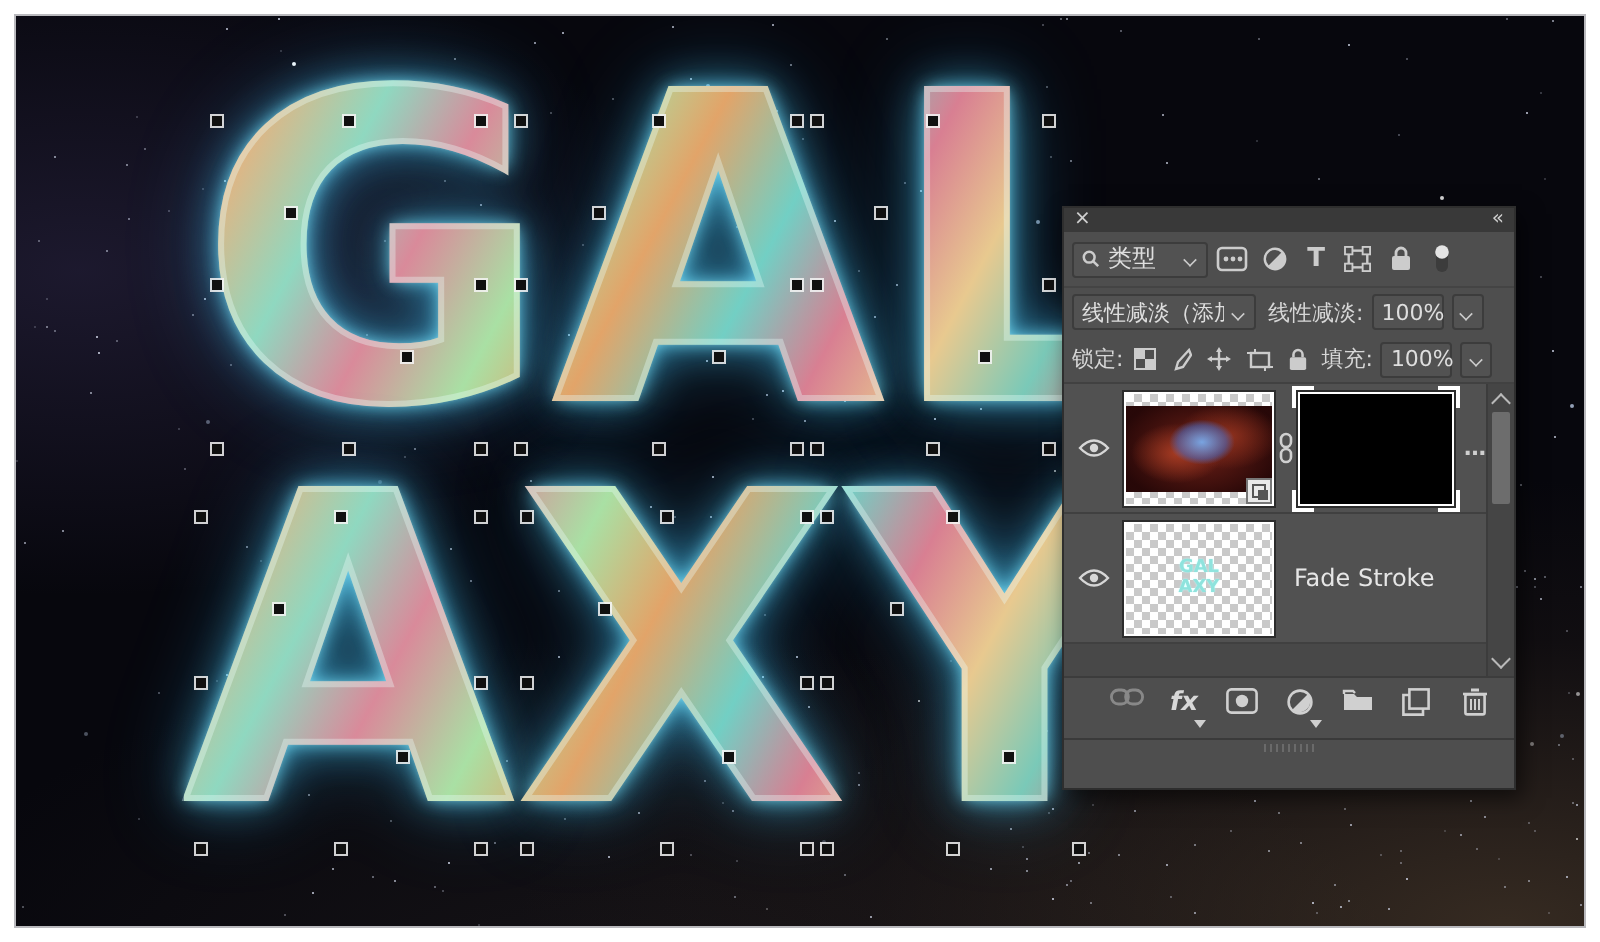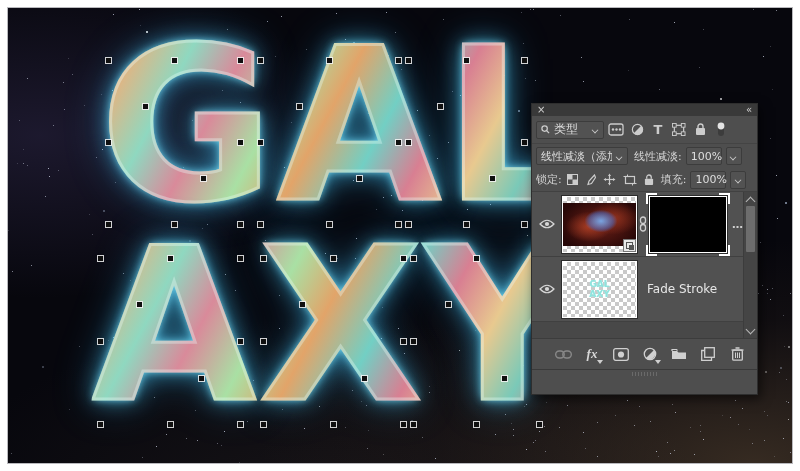--- a/index.html
+++ b/index.html
@@ -111,22 +111,22 @@
   .varrow{position:absolute;left:2px;width:9px;height:9px;cursor:pointer;}
   .varrow:before{content:"";position:absolute;left:1px;width:6px;height:6px;
     border-right:1.6px solid #b9b9b9;border-bottom:1.6px solid #b9b9b9;}
   .varrow.up{top:3px;}  .varrow.up:before{top:3px;transform:rotate(-135deg);}
   .varrow.down{bottom:3px;} .varrow.down:before{top:0;transform:rotate(45deg);}
   .vthumb{position:absolute;left:2px;top:14px;width:9px;height:46px;background:#6d6d6d;
     border-radius:1px;cursor:grab;}
   
   .toolbar{height:30px;background:#4e4e4e;display:flex;align-items:center;
     justify-content:flex-end;gap:9px;padding:0 10px 0 0;border-bottom:1px solid #3a3a3a;}
-  .tool{width:20px;height:20px;display:flex;align-items:center;justify-content:center;
-    cursor:pointer;position:relative;flex:none;font-family:Liberation Serif, serif;}
+  .tool{width:20px;height:20px;display:flex;align-items:flex-start;justify-content:center;
+    cursor:pointer;position:relative;flex:none;}
   .tool.dim{opacity:.45;}
   .fx-text{font-style:italic;font-weight:bold;font-size:13px;color:#d8d8d8;}
   .tiny-arrow{position:absolute;right:-1px;bottom:0px;width:0;height:0;
     border-left:3px solid transparent;border-right:3px solid transparent;border-top:4px solid #cfcfcf;}
   .panel-grip{height:8px;background:#4e4e4e;position:relative;}
   .panel-grip:before{content:"";position:absolute;left:50%;top:2px;transform:translateX(-50%);
     width:26px;height:4px;
     background:repeating-linear-gradient(90deg,#6a6a6a 0 1px,transparent 1px 3px);}
 </style>
 </head>

